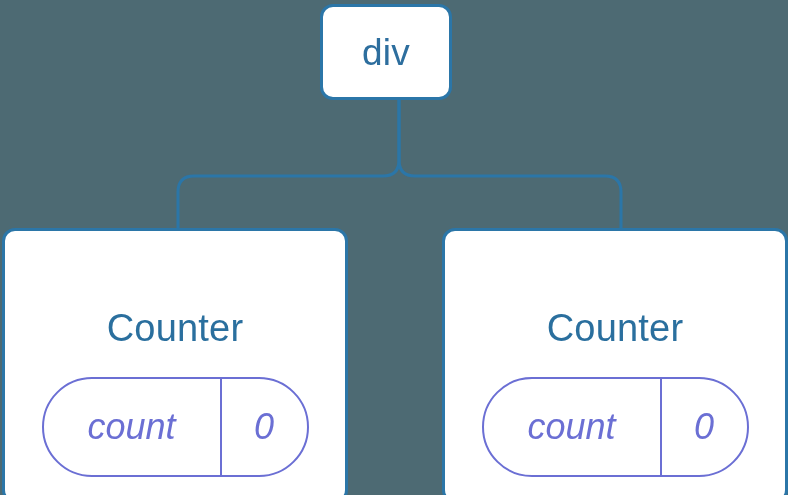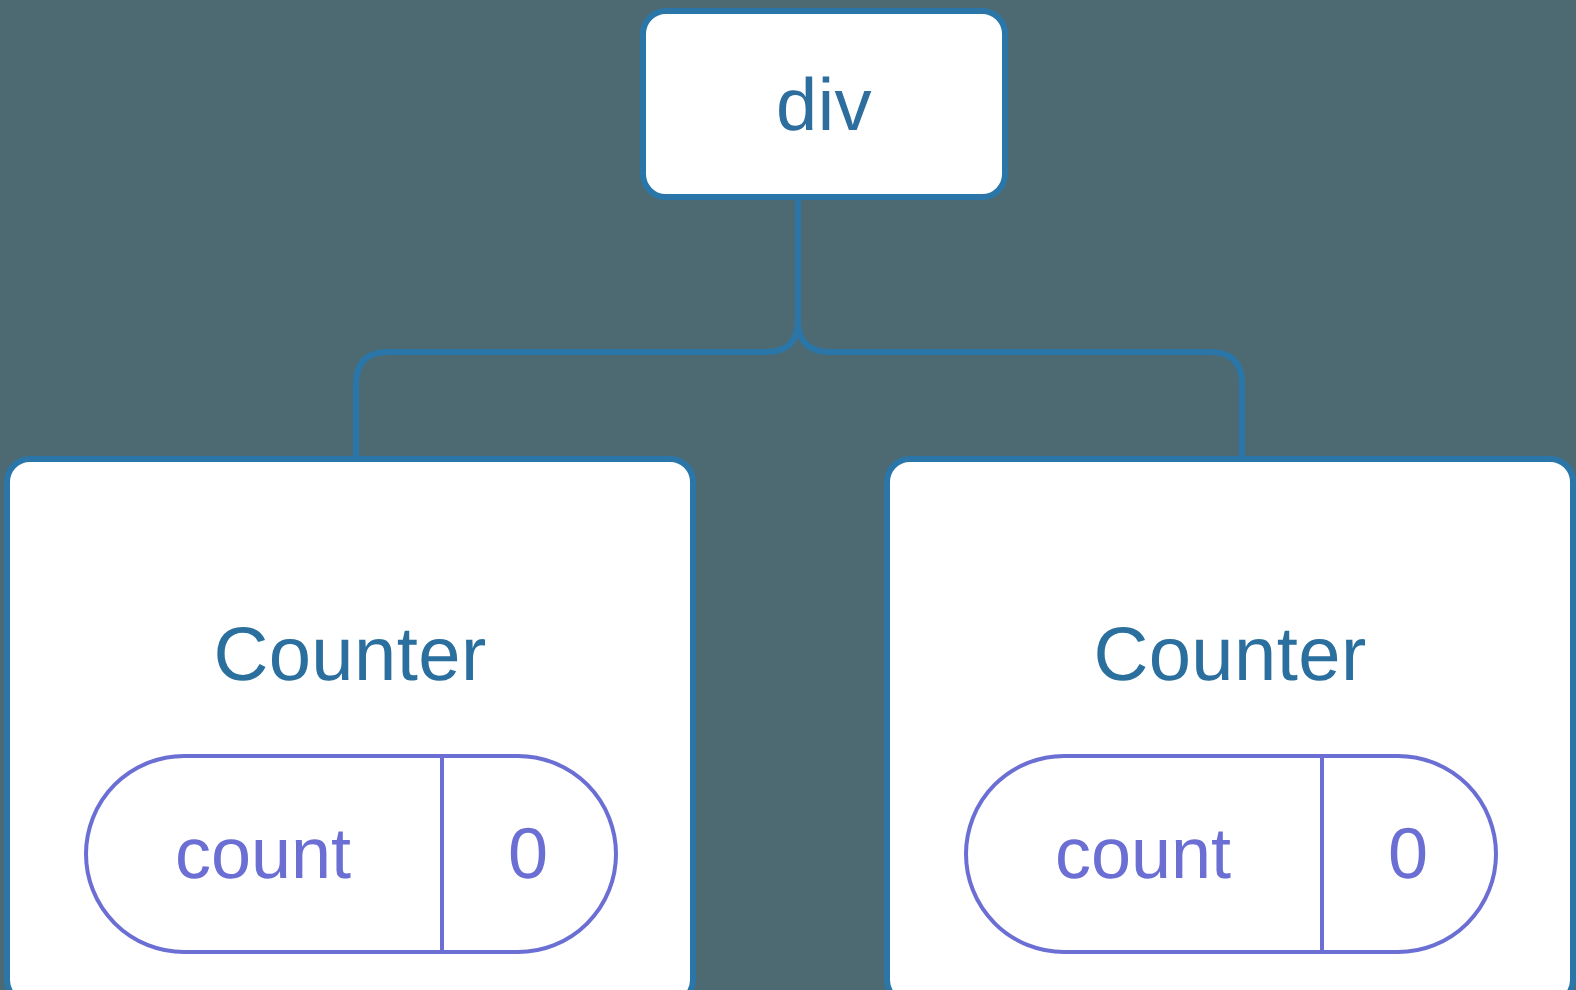--- a/index.html
+++ b/index.html
@@ -36,21 +36,21 @@
     background: #ffffff;
     border: 3px solid #2b76a8;
     border-radius: 13px;
     box-sizing: border-box;
   }
 
   
   #node-div {
     left: 320px;
     top: 4px;
-    width: 184px;
+    width: 132px;
     height: 96px;
     display: flex;
     align-items: center;
     justify-content: center;
   }
   .div-label {
     color: #2d6e9e;
     font-size: 37px;
     font-weight: 400;
     letter-spacing: 0.2px;
@@ -93,20 +93,21 @@
   }
   .pill-key, .pill-value {
     display: flex;
     align-items: center;
     justify-content: center;
     color: #6b6fd4;
     font-size: 36px;
     font-weight: 400;
     line-height: 1;
     box-sizing: border-box;
+    font-style: italic;
   }
   .pill-key {
     width: 176px;
   }
   .pill-value {
     flex: 1 1 auto;
     border-left: 2px solid #6b6fd4;
   }
 </style>
 </head>

